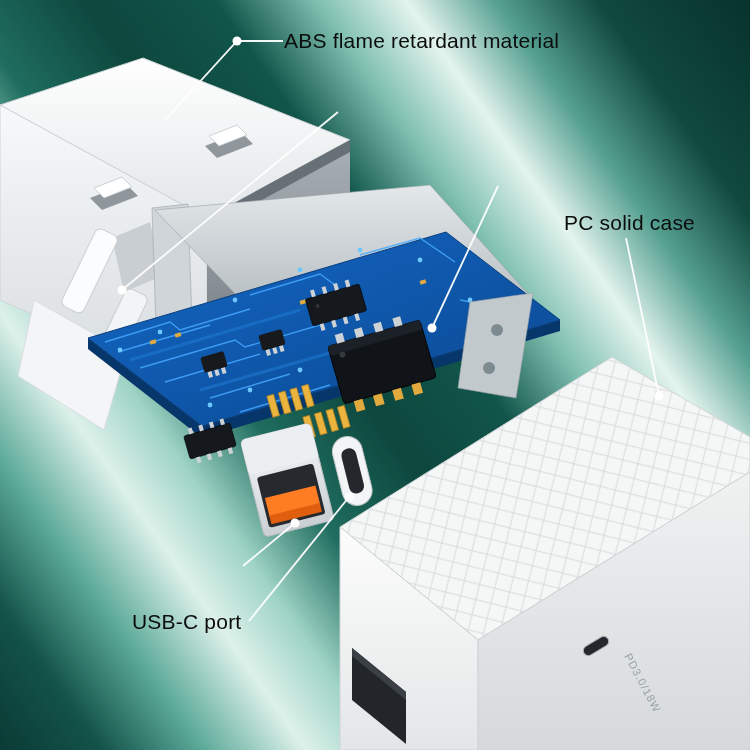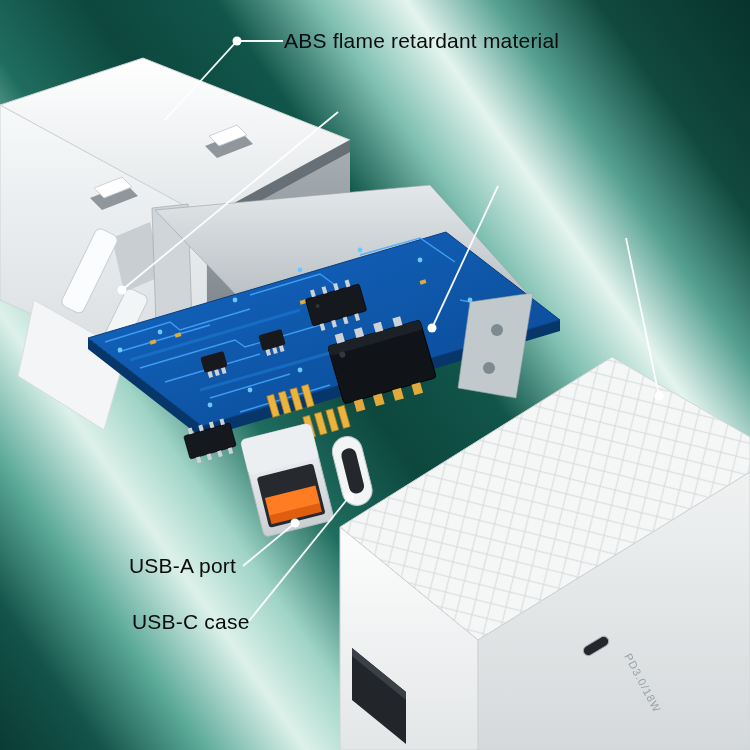--- a/index.html
+++ b/index.html
@@ -257,16 +257,16 @@
     <circle cx="237" cy="41" r="4.5"></circle>
     <circle cx="122" cy="290" r="4.5"></circle>
     <circle cx="432" cy="328" r="4.5"></circle>
     <circle cx="659" cy="396" r="4.5"></circle>
     <circle cx="295" cy="523" r="4.5"></circle>
     <circle cx="349" cy="497" r="4.5"></circle>
   </g>
 </svg>
 
 <div class="label" style="left:284px;top:29px">ABS flame retardant material</div>
-<div class="label" style="left:129px;top:554px">USB-A port</div>
-<div class="label" style="left:132px;top:610px">USB-C case</div>
+<div class="label" style="left:564px;top:211px">PC solid case</div>
+<div class="label" style="left:132px;top:610px">USB-C port</div>
 
 </div>
 
 </body></html>

